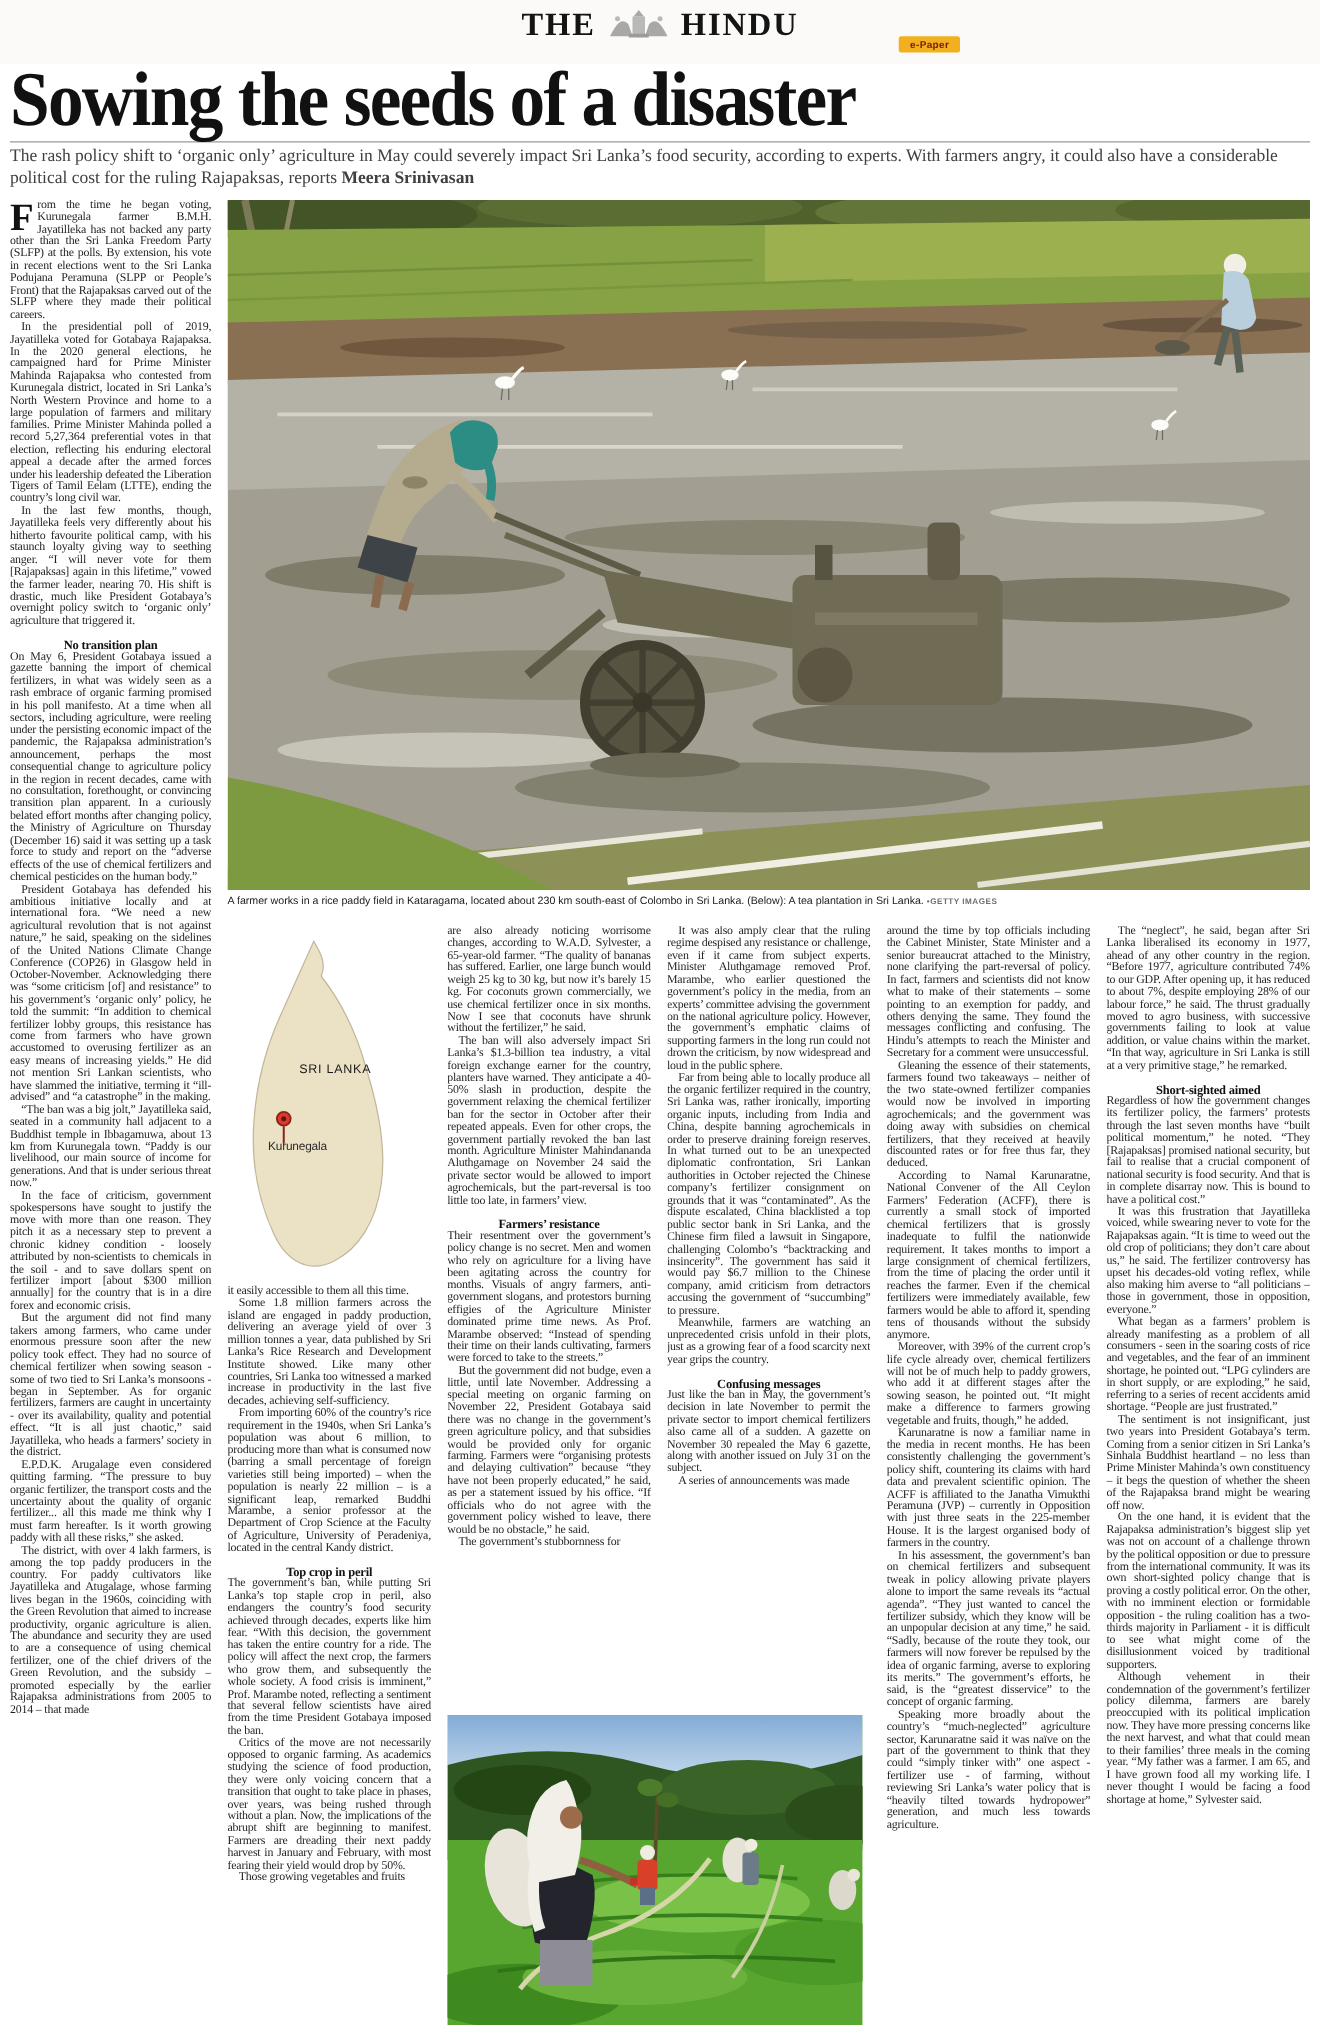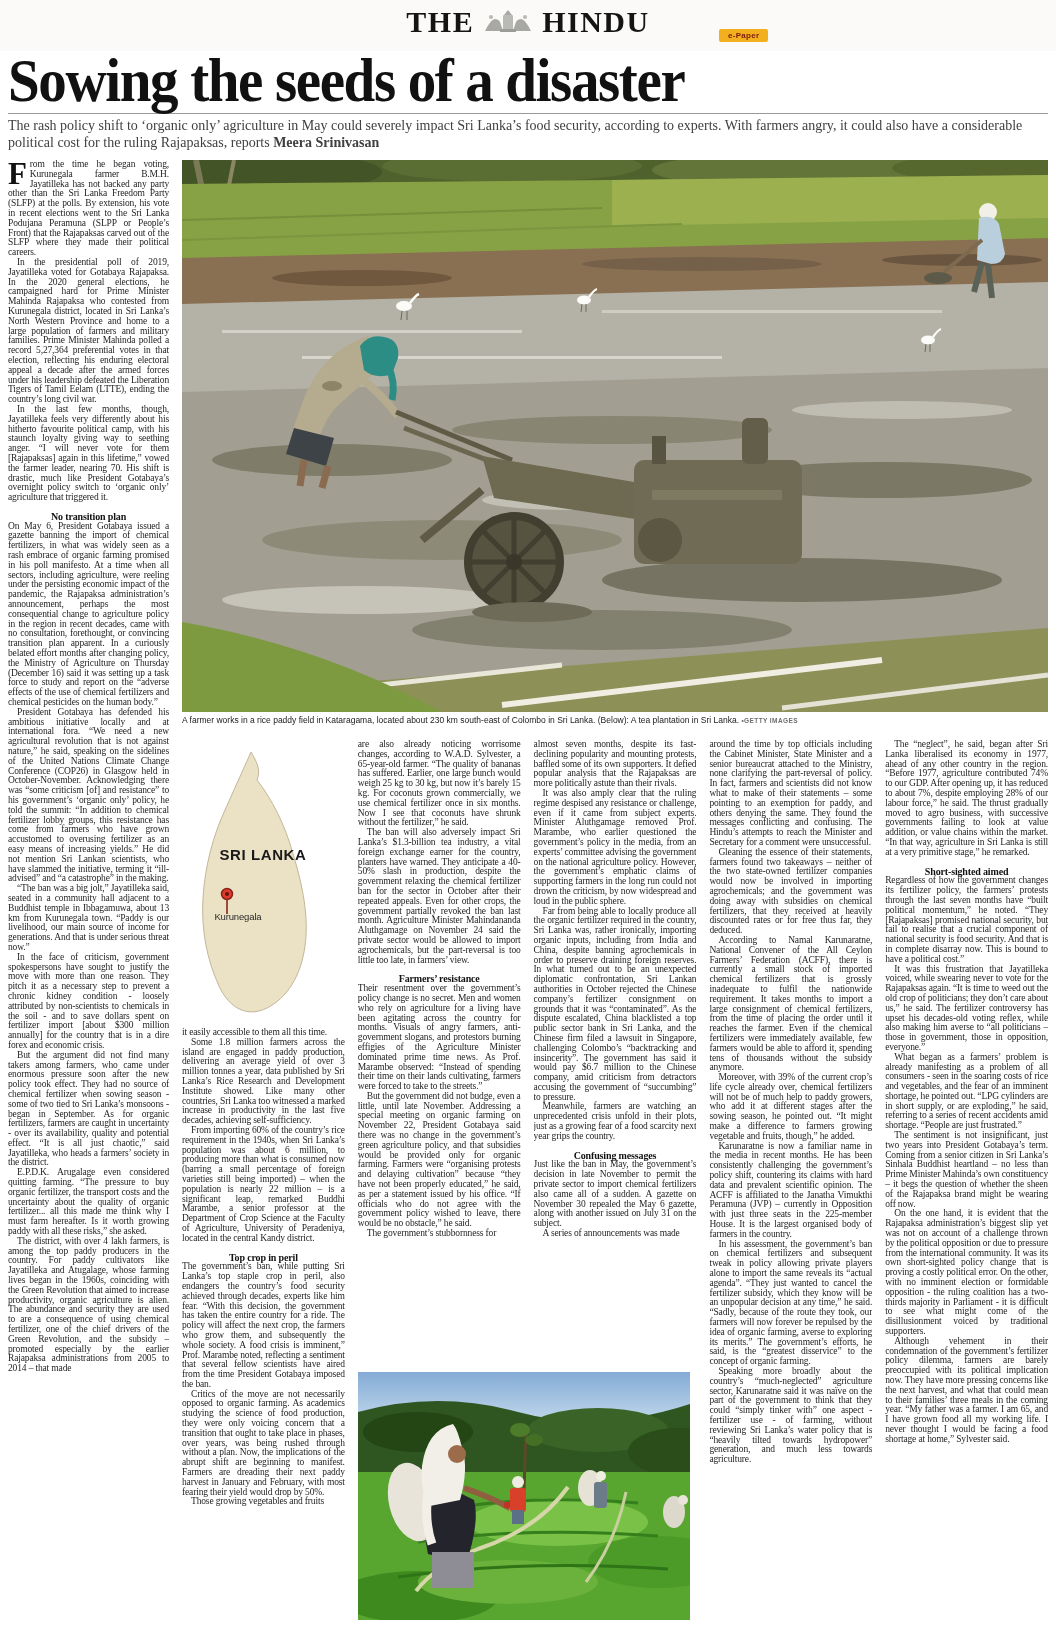--- a/index.html
+++ b/index.html
@@ -1,21 +1,21 @@
 <!DOCTYPE html>
 <html><head>
 <meta charset="utf-8">
 <style>
   html,body{margin:0;padding:0;background:#dedede;}
   .page{width:1056px;height:1632px;background:#ffffff;position:relative;margin:0 auto;
         font-family:"Liberation Serif", serif;color:#1e1e1e;overflow:hidden;}
   
   .masthead{height:46px;text-align:center;position:relative;padding-top:5px;background:#fbfaf8;}
   .masthead-title{display:inline-flex;align-items:center;gap:7px;font-weight:bold;
-        font-size:30px;letter-spacing:1.5px;color:#141414;}
+        font-size:26px;letter-spacing:1.5px;color:#141414;}
   .masthead-emblem{width:54px;height:26px;opacity:.75;}
   .epaper-badge{position:absolute;left:719px;top:29px;background:#F2B01E;color:#7A1B10;
         font-family:"Liberation Sans",sans-serif;font-weight:bold;font-size:8px;
         padding:2px 9px;border-radius:2px;letter-spacing:.3px;text-align:center;}
   
   .headline{margin:0 0 0 8px;font-size:62px;line-height:58px;font-weight:bold;letter-spacing:-1.5px;
         transform:scaleX(.92);transform-origin:left center;white-space:nowrap;color:#111;}
   .rule{border-top:1px solid #9a9a9a;margin:4px 8px 0 8px;}
   .standfirst{margin:4px 8px 8px 8px;font-size:14px;line-height:16.5px;color:#404040;height:33px;overflow:hidden;}
   .standfirst b{font-weight:bold;}
@@ -32,22 +32,22 @@
   .right{flex:1 1 auto;position:relative;min-width:0;}
   .photo-main{width:100%;height:552px;overflow:hidden;}
   .photo-main svg{display:block;width:100%;height:100%;}
   .caption{margin:3px 0 0 0;font-family:"Liberation Sans",sans-serif;font-size:8.5px;color:#1a1a1a;line-height:11px;}
   .credit{font-size:6.5px;color:#6f6f6f;font-weight:bold;letter-spacing:.4px;}
   .bottom-cols{display:flex;gap:13px;margin-top:14px;}
   .bottom-cols .col{flex:1 1 0;width:auto;height:886px;}
   
   .map{position:relative;width:156px;height:278px;margin:2px auto 8px auto;}
   .map svg{display:block;width:100%;height:100%;}
-  .map-label-country{position:absolute;left:34px;top:108px;font-family:"Liberation Sans",sans-serif;
-        font-weight:bold;font-size:15px;letter-spacing:.6px;color:#1a1a1a;}
+  .map-label-country{position:absolute;left:54px;top:108px;font-family:"Liberation Sans",sans-serif;
+        font-weight:normal;font-size:10px;letter-spacing:.6px;color:#1a1a1a;}
   .map-label-city{position:absolute;left:29px;top:170px;font-family:Liberation Sans, sans-serif;
         font-size:9.5px;color:#2a2a2a;}
   
   .photo-bottom{position:absolute;left:176px;top:1212px;width:332px;height:248px;background:#fff;}
   .photo-bottom svg{display:block;width:100%;height:100%;}
 </style>
 </head>
 <body>
 
 <div class="page">
@@ -219,21 +219,20 @@
 
         <div class="col">
             <p class="flush">are also already noticing worrisome changes, according to W.A.D. Sylvester, a 65-year-old farmer. “The quality of bananas has suffered. Earlier, one large bunch would weigh 25 kg to 30 kg, but now it’s barely 15 kg. For coconuts grown commercially, we use chemical fertilizer once in six months. Now I see that coconuts have shrunk without the fertilizer,” he said.</p>
             <p class="indent">The ban will also adversely impact Sri Lanka’s $1.3-billion tea industry, a vital foreign exchange earner for the country, planters have warned. They anticipate a 40-50% slash in production, despite the government relaxing the chemical fertilizer ban for the sector in October after their repeated appeals. Even for other crops, the government partially revoked the ban last month. Agriculture Minister Mahindananda Aluthgamage on November 24 said the private sector would be allowed to import agrochemicals, but the part-reversal is too little too late, in farmers’ view.</p>
             <p class="subhead">Farmers’ resistance</p>
             <p class="flush">Their resentment over the government’s policy change is no secret. Men and women who rely on agriculture for a living have been agitating across the country for months. Visuals of angry farmers, anti-government slogans, and protestors burning effigies of the Agriculture Minister dominated prime time news. As Prof. Marambe observed: “Instead of spending their time on their lands cultivating, farmers were forced to take to the streets.”</p>
             <p class="indent">But the government did not budge, even a little, until late November. Addressing a special meeting on organic farming on November 22, President Gotabaya said there was no change in the government’s green agriculture policy, and that subsidies would be provided only for organic farming. Farmers were “organising protests and delaying cultivation” because “they have not been properly educated,” he said, as per a statement issued by his office. “If officials who do not agree with the government policy wished to leave, there would be no obstacle,” he said.</p>
             <p class="indent">The government’s stubbornness for</p>
           </div>
         <div class="col">
-            <p class="flush">almost seven months, despite its fast-declining popularity and mounting protests, baffled some of its own supporters. It defied popular analysis that the Rajapaksas are more politically astute than their rivals.</p>
             <p class="indent">It was also amply clear that the ruling regime despised any resistance or challenge, even if it came from subject experts. Minister Aluthgamage removed Prof. Marambe, who earlier questioned the government’s policy in the media, from an experts’ committee advising the government on the national agriculture policy. However, the government’s emphatic claims of supporting farmers in the long run could not drown the criticism, by now widespread and loud in the public sphere.</p>
             <p class="indent">Far from being able to locally produce all the organic fertilizer required in the country, Sri Lanka was, rather ironically, importing organic inputs, including from India and China, despite banning agrochemicals in order to preserve draining foreign reserves. In what turned out to be an unexpected diplomatic confrontation, Sri Lankan authorities in October rejected the Chinese company’s fertilizer consignment on grounds that it was “contaminated”. As the dispute escalated, China blacklisted a top public sector bank in Sri Lanka, and the Chinese firm filed a lawsuit in Singapore, challenging Colombo’s “backtracking and insincerity”. The government has said it would pay $6.7 million to the Chinese company, amid criticism from detractors accusing the government of “succumbing” to pressure.</p>
             <p class="indent">Meanwhile, farmers are watching an unprecedented crisis unfold in their plots, just as a growing fear of a food scarcity next year grips the country.</p>
             <p class="subhead">Confusing messages</p>
             <p class="flush">Just like the ban in May, the government’s decision in late November to permit the private sector to import chemical fertilizers also came all of a sudden. A gazette on November 30 repealed the May 6 gazette, along with another issued on July 31 on the subject.</p>
             <p class="indent">A series of announcements was made</p>
           </div>
         <div class="col">
             <p class="flush">around the time by top officials including the Cabinet Minister, State Minister and a senior bureaucrat attached to the Ministry, none clarifying the part-reversal of policy. In fact, farmers and scientists did not know what to make of their statements – some pointing to an exemption for paddy, and others denying the same. They found the messages conflicting and confusing. The Hindu’s attempts to reach the Minister and Secretary for a comment were unsuccessful.</p>
             <p class="indent">Gleaning the essence of their statements, farmers found two takeaways – neither of the two state-owned fertilizer companies would now be involved in importing agrochemicals; and the government was doing away with subsidies on chemical fertilizers, that they received at heavily discounted rates or for free thus far, they deduced.</p>

